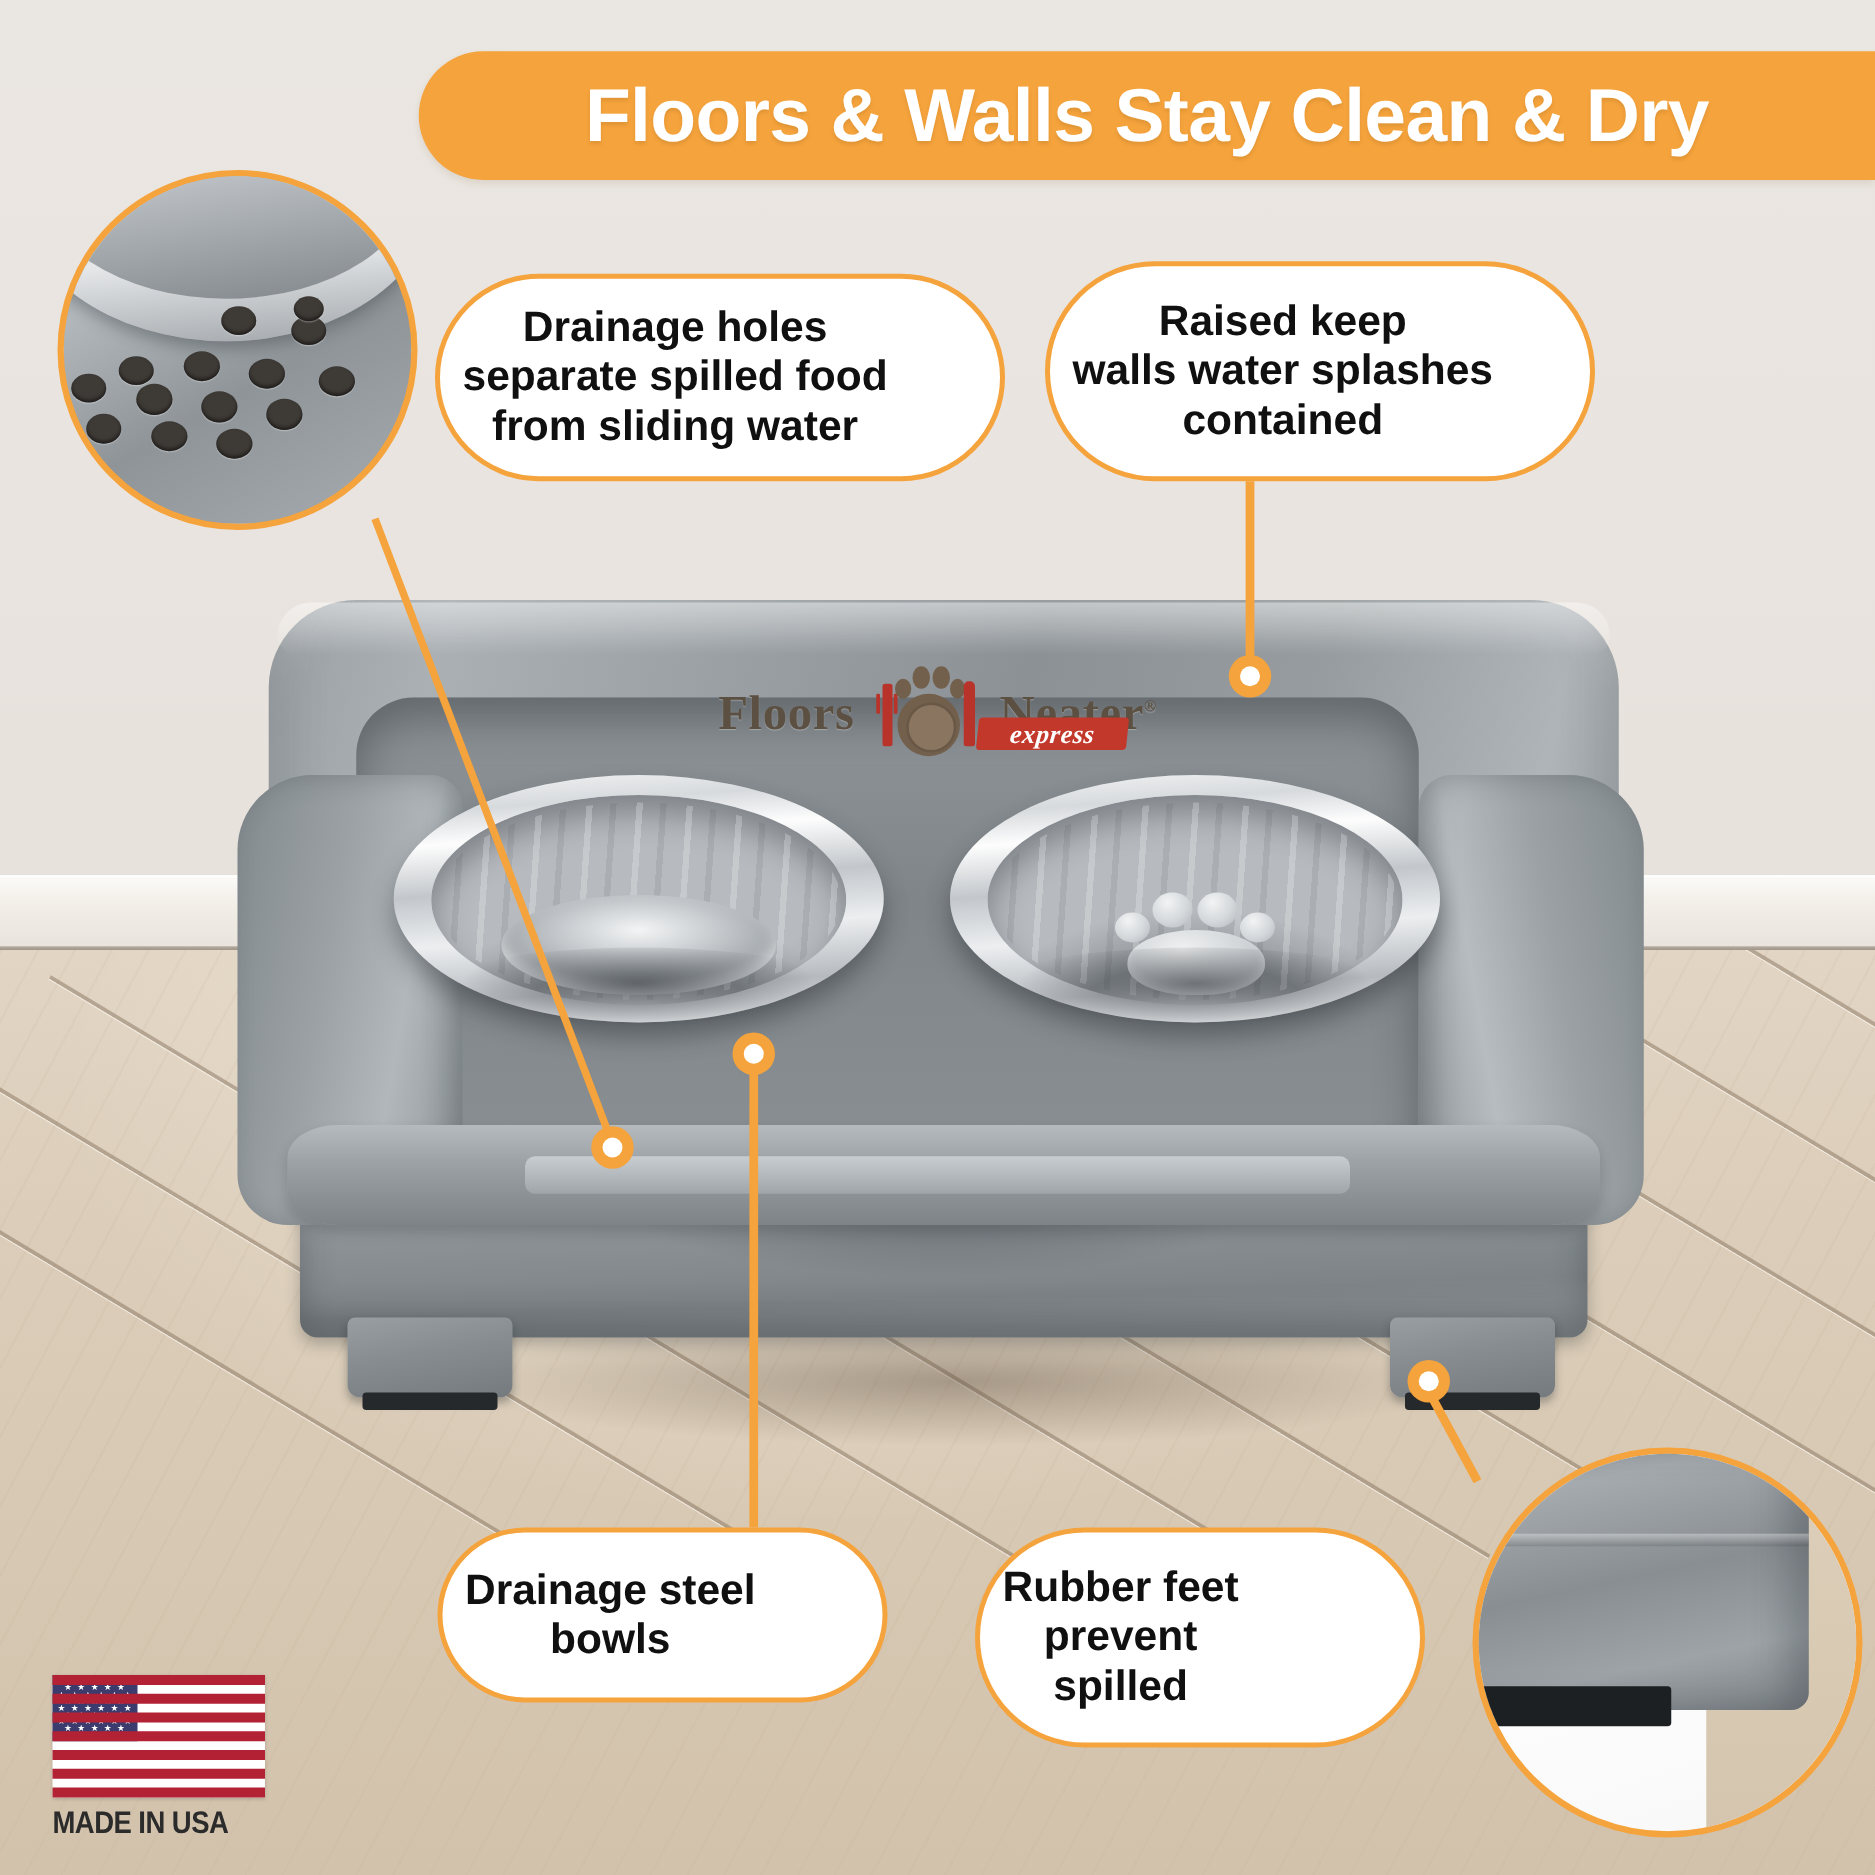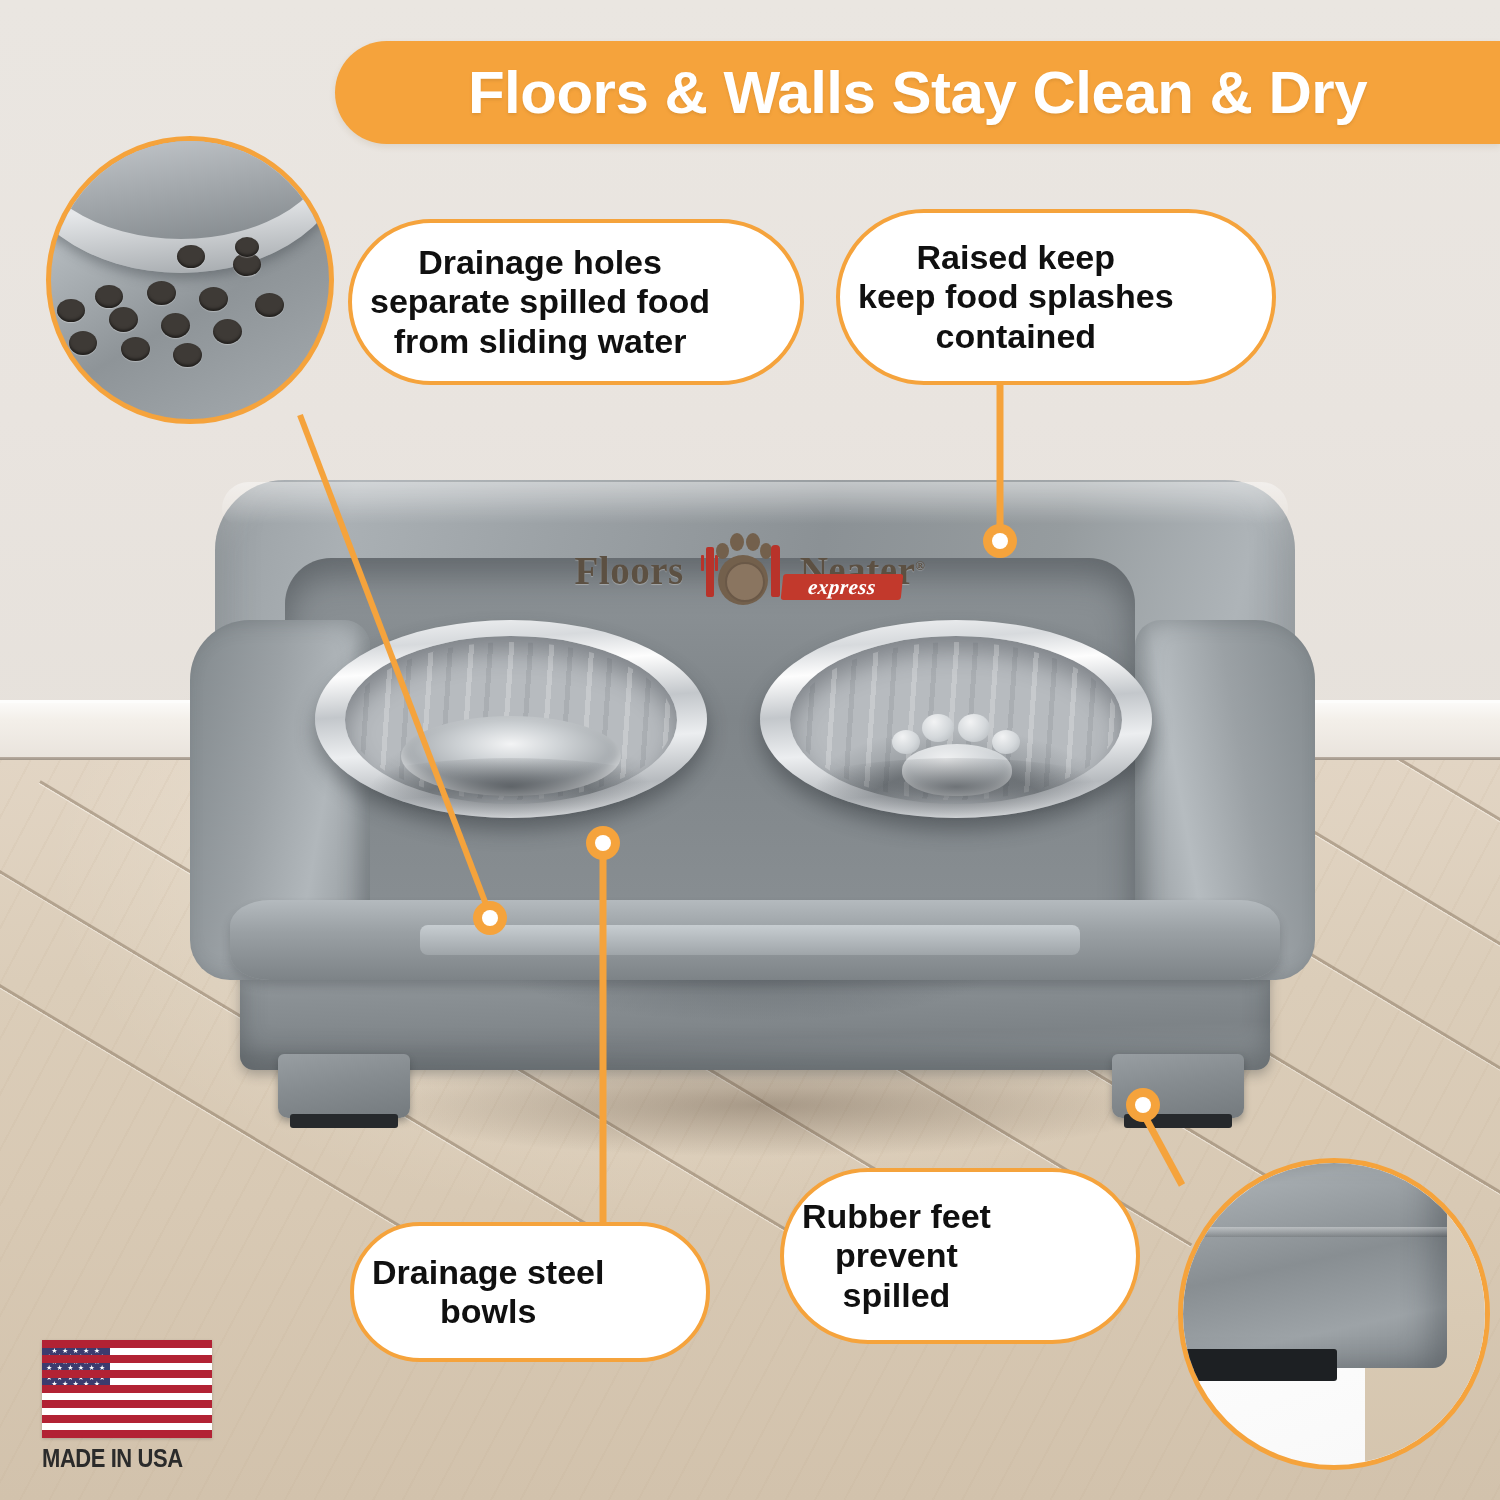--- a/index.html
+++ b/index.html
@@ -238,21 +238,21 @@
     border-radius:999px;display:flex;align-items:center;justify-content:flex-start;
     text-align:center;box-sizing:border-box;z-index:40;
   }
   .bubble p{
     margin:0;color:#101010;font-weight:bold;font-size:34px;line-height:1.15;
     font-family:"Liberation Sans", sans-serif;padding:0 18px;
   }
   #bubble-drainage{left:348px;top:219px;width:456px;height:166px;}
   #bubble-walls{left:836px;top:209px;width:440px;height:176px;}
   #bubble-bowls{left:350px;top:1222px;width:360px;height:140px;}
-  #bubble-rubber{left:780px;top:1168px;width:360px;height:176px;}
+  #bubble-rubber{left:780px;top:1222px;width:360px;height:176px;}
 
   
   .inset{
     position:absolute;border-radius:50%;border:5px solid #f5a33c;
     box-sizing:border-box;overflow:hidden;z-index:35;
   }
   #inset-drainage{left:46px;top:136px;width:288px;height:288px;
     background:linear-gradient(150deg,#9aa0a4 0%,#b2b8bc 26%,#8e9498 58%,#a6acb0 100%);}
   .inset-bowl-edge{
     position:absolute;left:-40px;top:-118px;width:340px;height:250px;border-radius:50%;
@@ -451,21 +451,21 @@
     <p>
       <span>Drainage holes</span><br>
       <span>separate spilled food</span><br>
       <span>from sliding water</span>
     </p>
   </div>
 
   <div class="bubble" id="bubble-walls">
     <p>
       <span>Raised keep</span><br>
-      <span>keep food splashes</span><br>
+      <span>walls water splashes</span><br>
       <span>contained</span>
     </p>
   </div>
 
   <div class="bubble" id="bubble-bowls">
     <p>
       <span>Drainage steel</span><br>
       <span>bowls</span>
     </p>
   </div>

